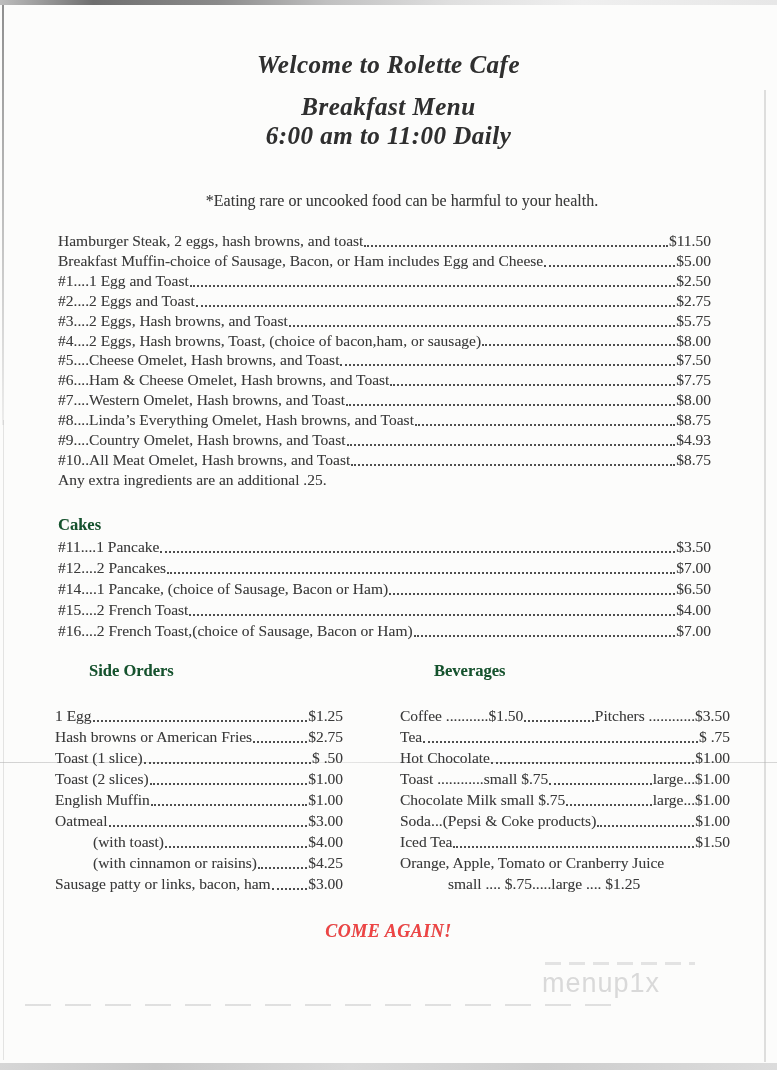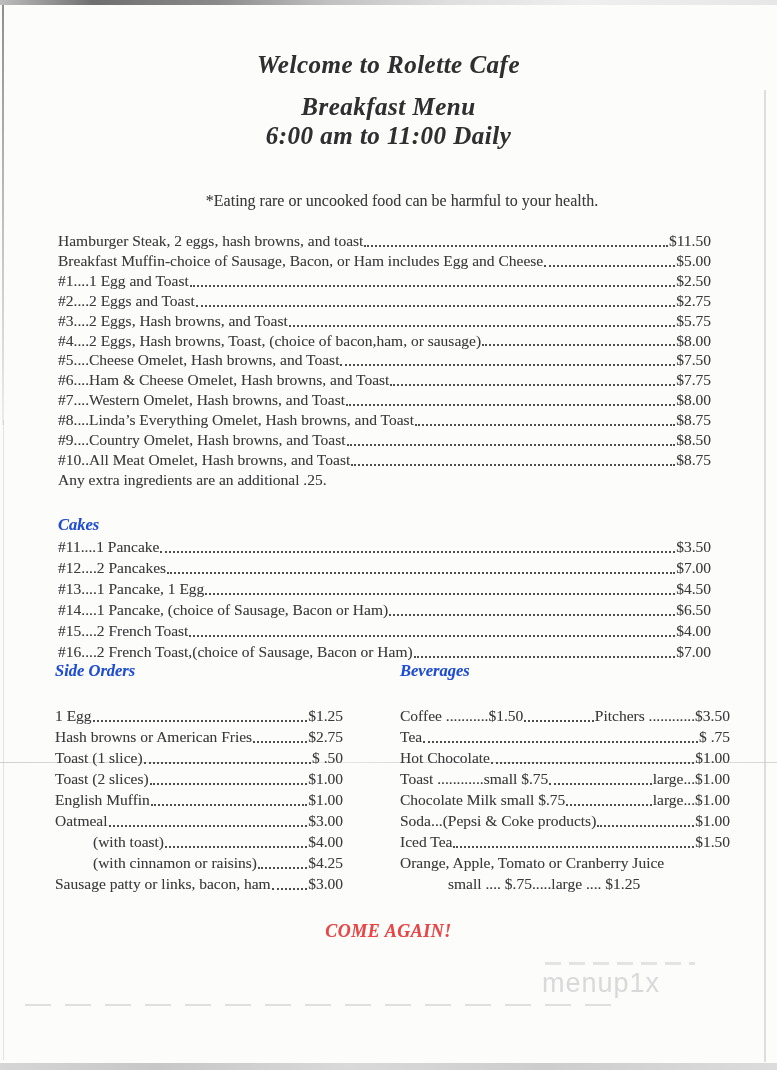--- a/index.html
+++ b/index.html
@@ -81,24 +81,24 @@
   .main-list { position: absolute; top: 231px; left: 58px; right: 66px; }
   .main-list .row { line-height: 19.9px; }
   .cakes-sec { position: absolute; top: 514px; left: 58px; right: 66px; }
   .columns {
     position: absolute; top: 660px; left: 55px; right: 47px;
     display: flex; justify-content: space-between;
   }
   .col-left  { width: 288px; }
   .col-right { width: 330px; }
   .sec-heading {
-    font-weight: bold; font-size: 16.5px; line-height: 21px; color: #1d4ed8; font-style: italic;
+    font-weight: bold; font-size: 16.5px; line-height: 21px; color: #14532d;
   }
   .cakes-sec .sec-heading { margin-bottom: 1px; }
-  .columns .sec-heading { margin-bottom: 24px; }
+  .columns .sec-heading { margin-bottom: 24px; margin-left: 34px; }
 
   .row {
     display: flex; align-items: flex-end;
     font-size: 15.5px; line-height: 21px;
   }
   .row .lbl, .row .price, .row .txt { white-space: nowrap; }
   .row .dots {
     flex: 1 1 auto; min-width: 4px;
     border-bottom: 2px dotted #4e4e4e;
     margin: 0 1px 4px 1px;
@@ -189,21 +189,21 @@
         <span class="price">$8.00</span>
       </div>
       <div class="row">
         <span class="lbl">#8....Linda’s Everything Omelet, Hash browns, and Toast</span>
         <span class="dots"></span>
         <span class="price">$8.75</span>
       </div>
       <div class="row">
         <span class="lbl">#9....Country Omelet, Hash browns, and Toast</span>
         <span class="dots"></span>
-        <span class="price">$8.50</span>
+        <span class="price">$4.93</span>
       </div>
       <div class="row">
         <span class="lbl">#10..All Meat Omelet, Hash browns, and Toast</span>
         <span class="dots"></span>
         <span class="price">$8.75</span>
       </div>
       <div class="row">
         <span class="txt">Any extra ingredients are an additional .25.</span>
       </div>
     </div>
@@ -213,25 +213,20 @@
     <div id="cakes-list">
         <div class="row">
           <span class="lbl">#11....1 Pancake</span>
           <span class="dots"></span>
           <span class="price">$3.50</span>
         </div>
         <div class="row">
           <span class="lbl">#12....2 Pancakes</span>
           <span class="dots"></span>
           <span class="price">$7.00</span>
-        </div>
-        <div class="row">
-          <span class="lbl">#13....1 Pancake, 1 Egg</span>
-          <span class="dots"></span>
-          <span class="price">$4.50</span>
         </div>
         <div class="row">
           <span class="lbl">#14....1 Pancake, (choice of Sausage, Bacon or Ham)</span>
           <span class="dots"></span>
           <span class="price">$6.50</span>
         </div>
         <div class="row">
           <span class="lbl">#15....2 French Toast</span>
           <span class="dots"></span>
           <span class="price">$4.00</span>

